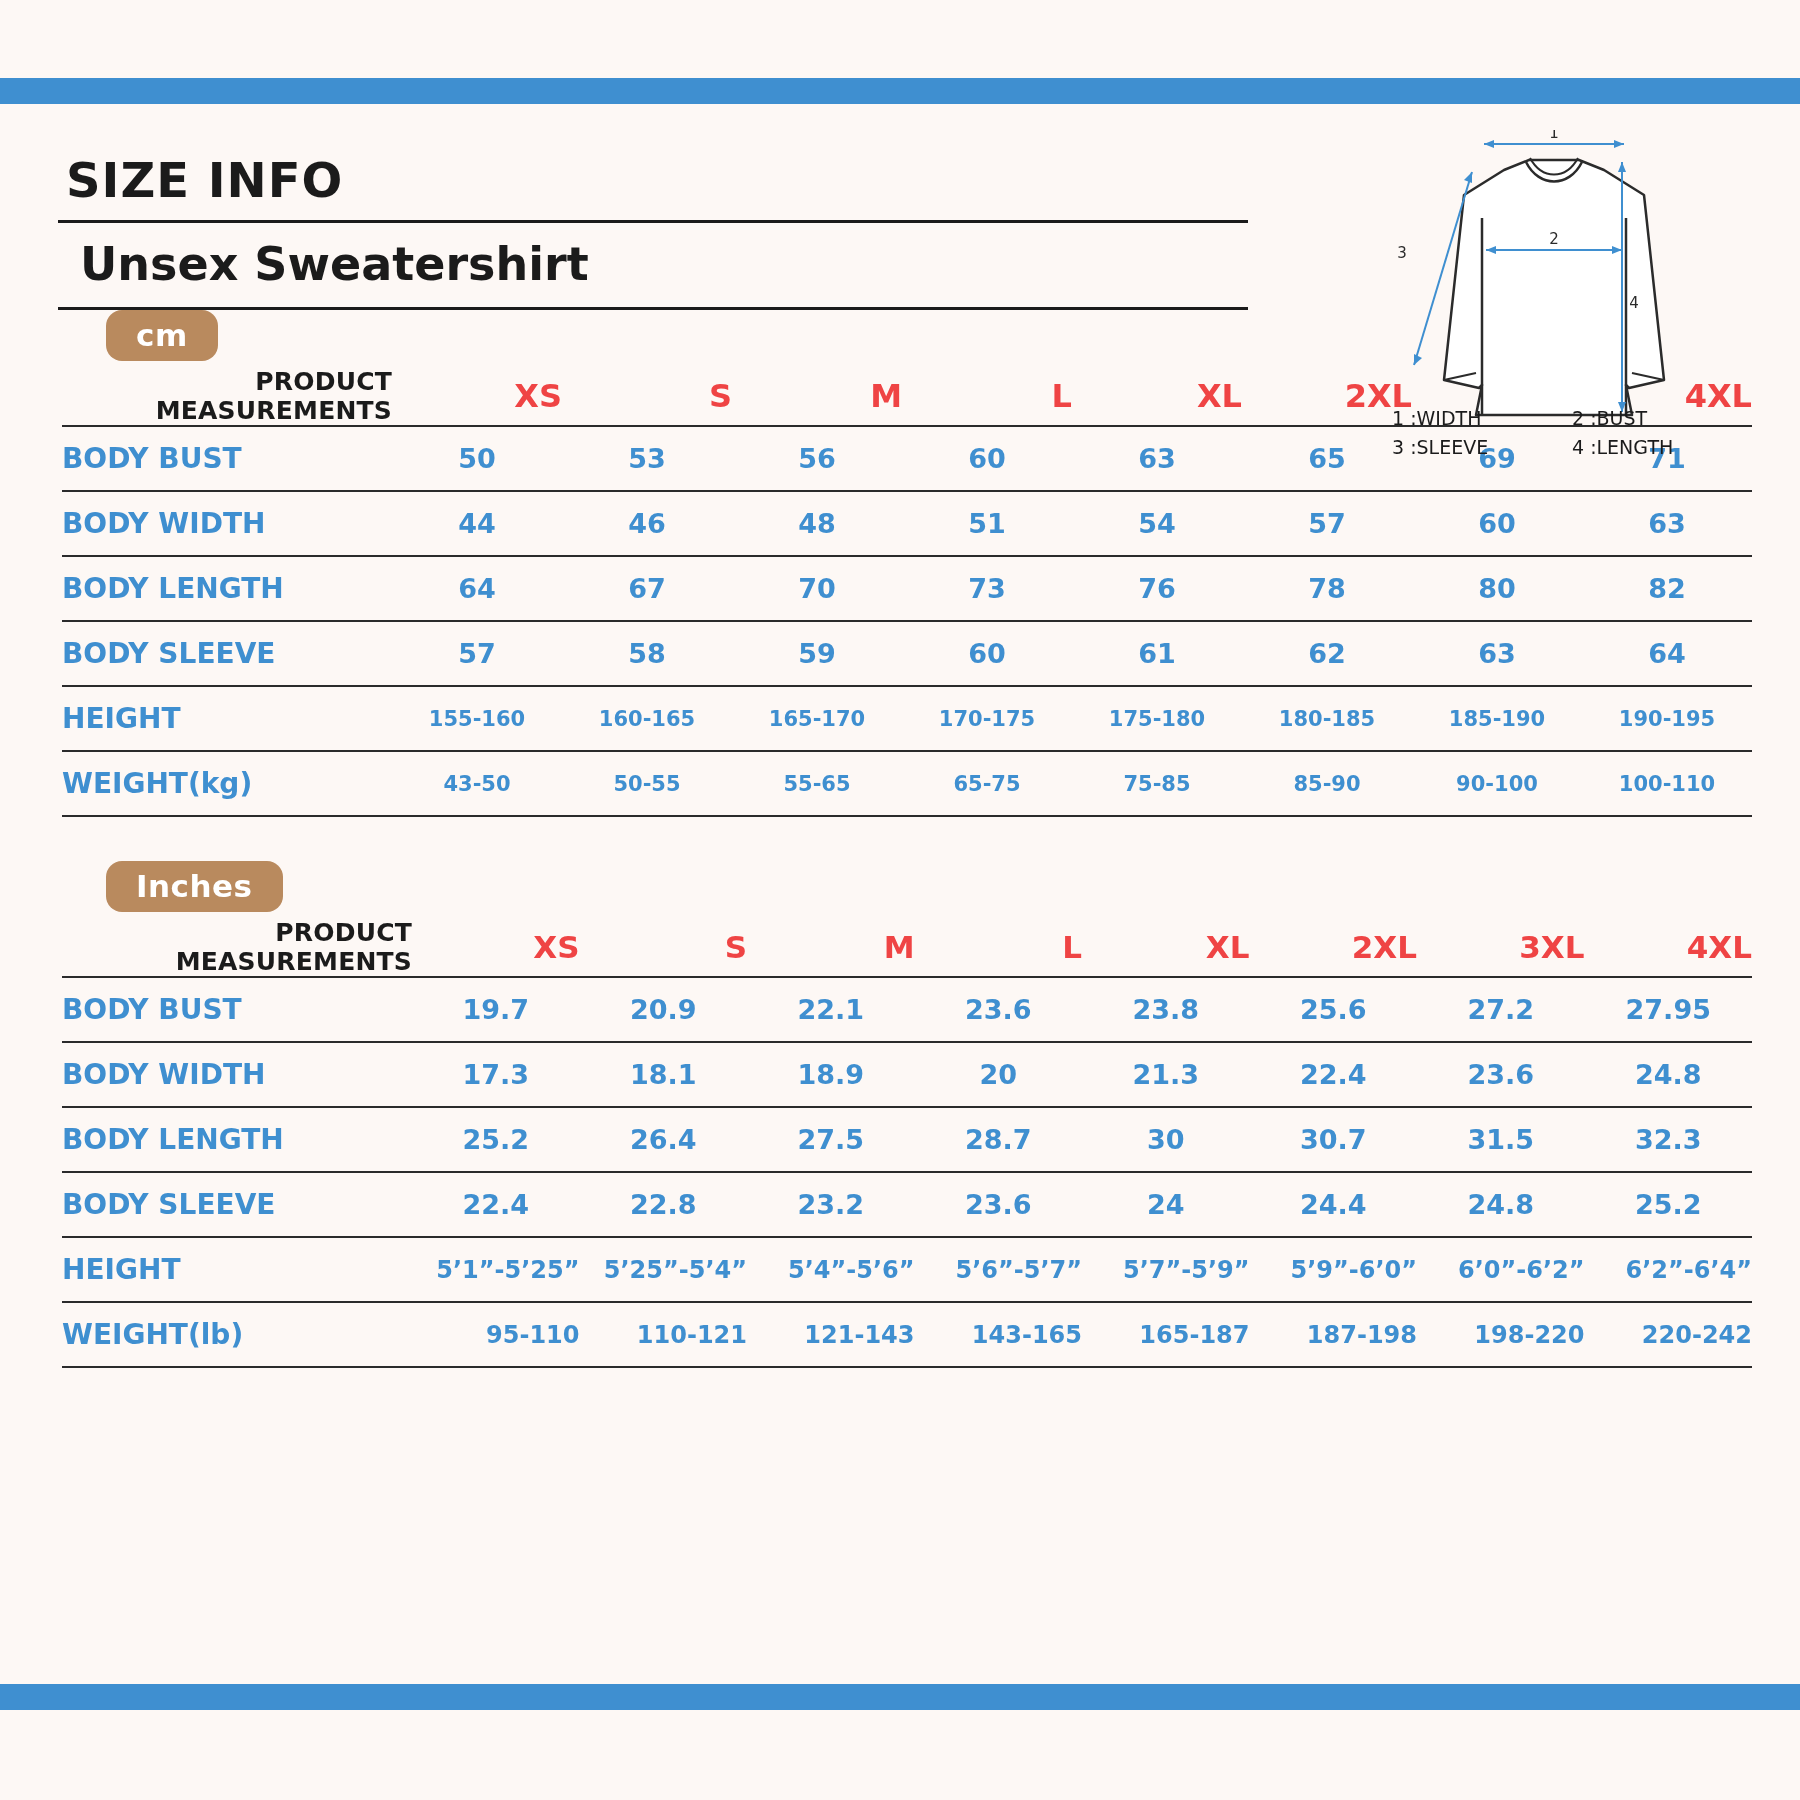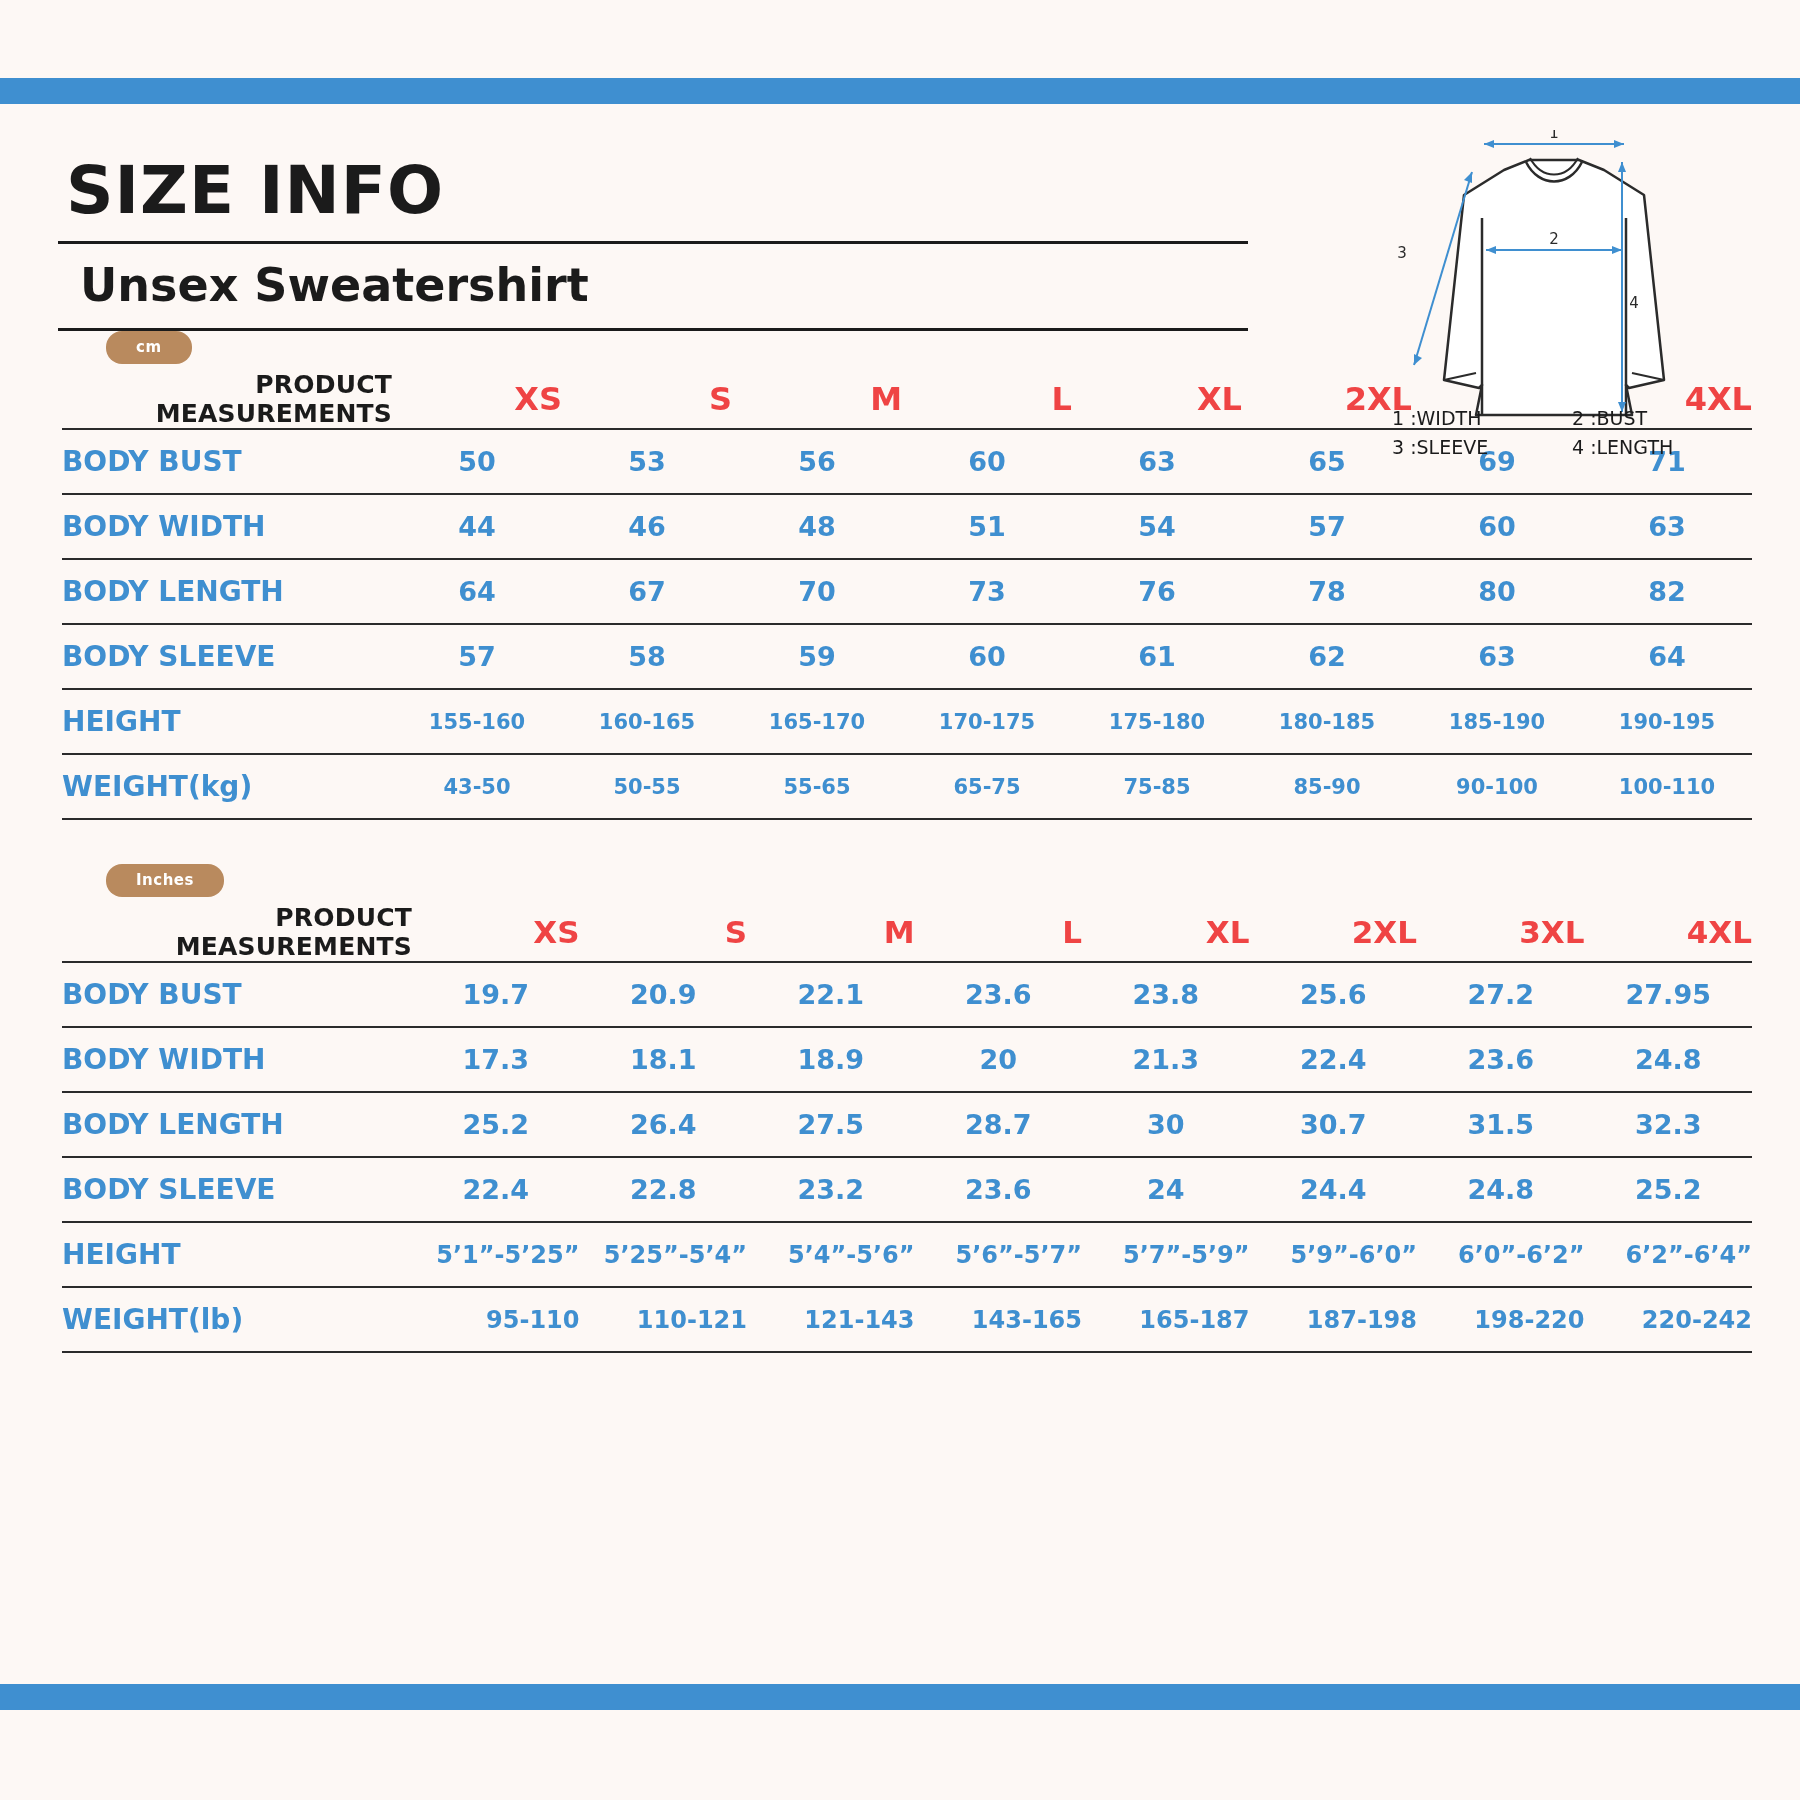--- a/index.html
+++ b/index.html
@@ -41,21 +41,21 @@
   }
 
   
   .header-block {
     position: relative;
     width: 1200px;
   }
   .size-info {
     font-family: "DejaVu Sans", sans-serif;
     font-weight: bold;
-    font-size: 66px;
+    font-size: 48px;
     letter-spacing: 1px;
     color: #1b1b1b;
     margin: 8px 0 12px 8px;
   }
   .rule {
     height: 3px;
     background: #1b1b1b;
     width: 1190px;
   }
   .product-name {
@@ -90,21 +90,21 @@
   .legend-row span { display: inline-block; }
   .legend-c1 { width: 180px; }
 
   
   .pill {
     display: inline-block;
     background: #b98a5e;
     color: #ffffff;
     font-family: "DejaVu Sans", sans-serif;
     font-weight: bold;
-    font-size: 15px;
+    font-size: 31px;
     padding: 7px 30px 8px 30px;
     border-radius: 16px;
     letter-spacing: 0.5px;
   }
   .pill-wrap { margin: 0 0 6px 48px; }
   .pill-wrap.second { margin-top: 44px; }
 
   
   table.size-table {
     border-collapse: collapse;

